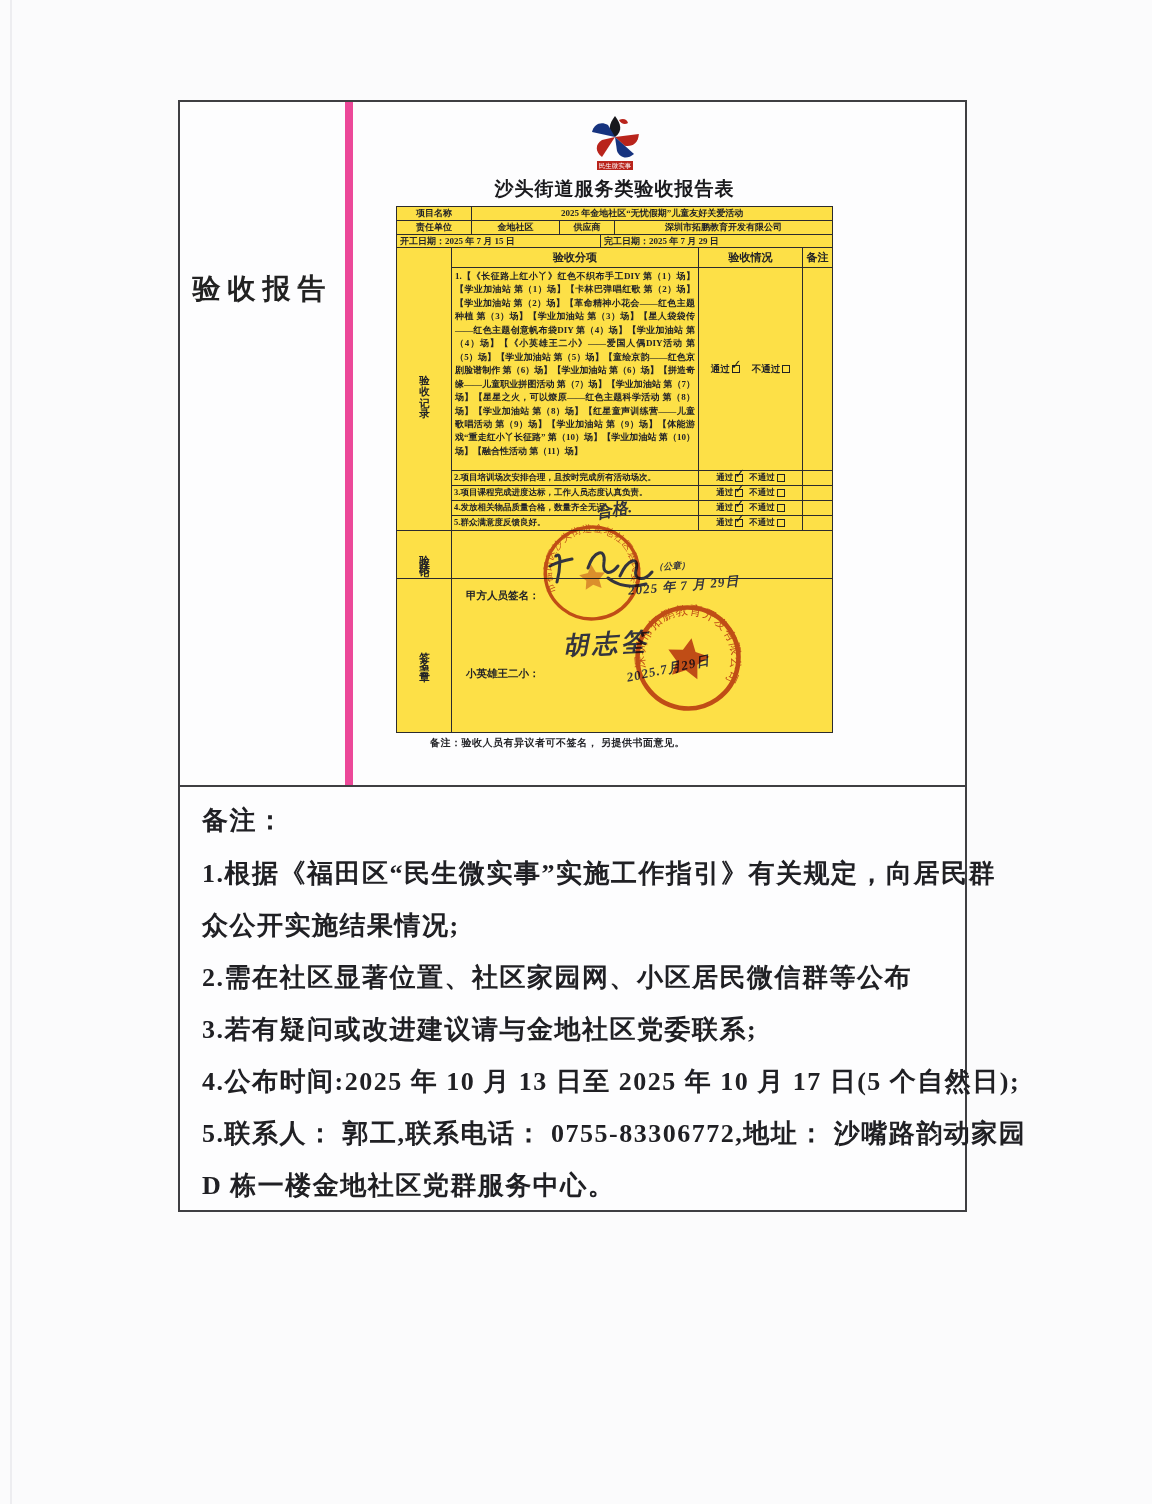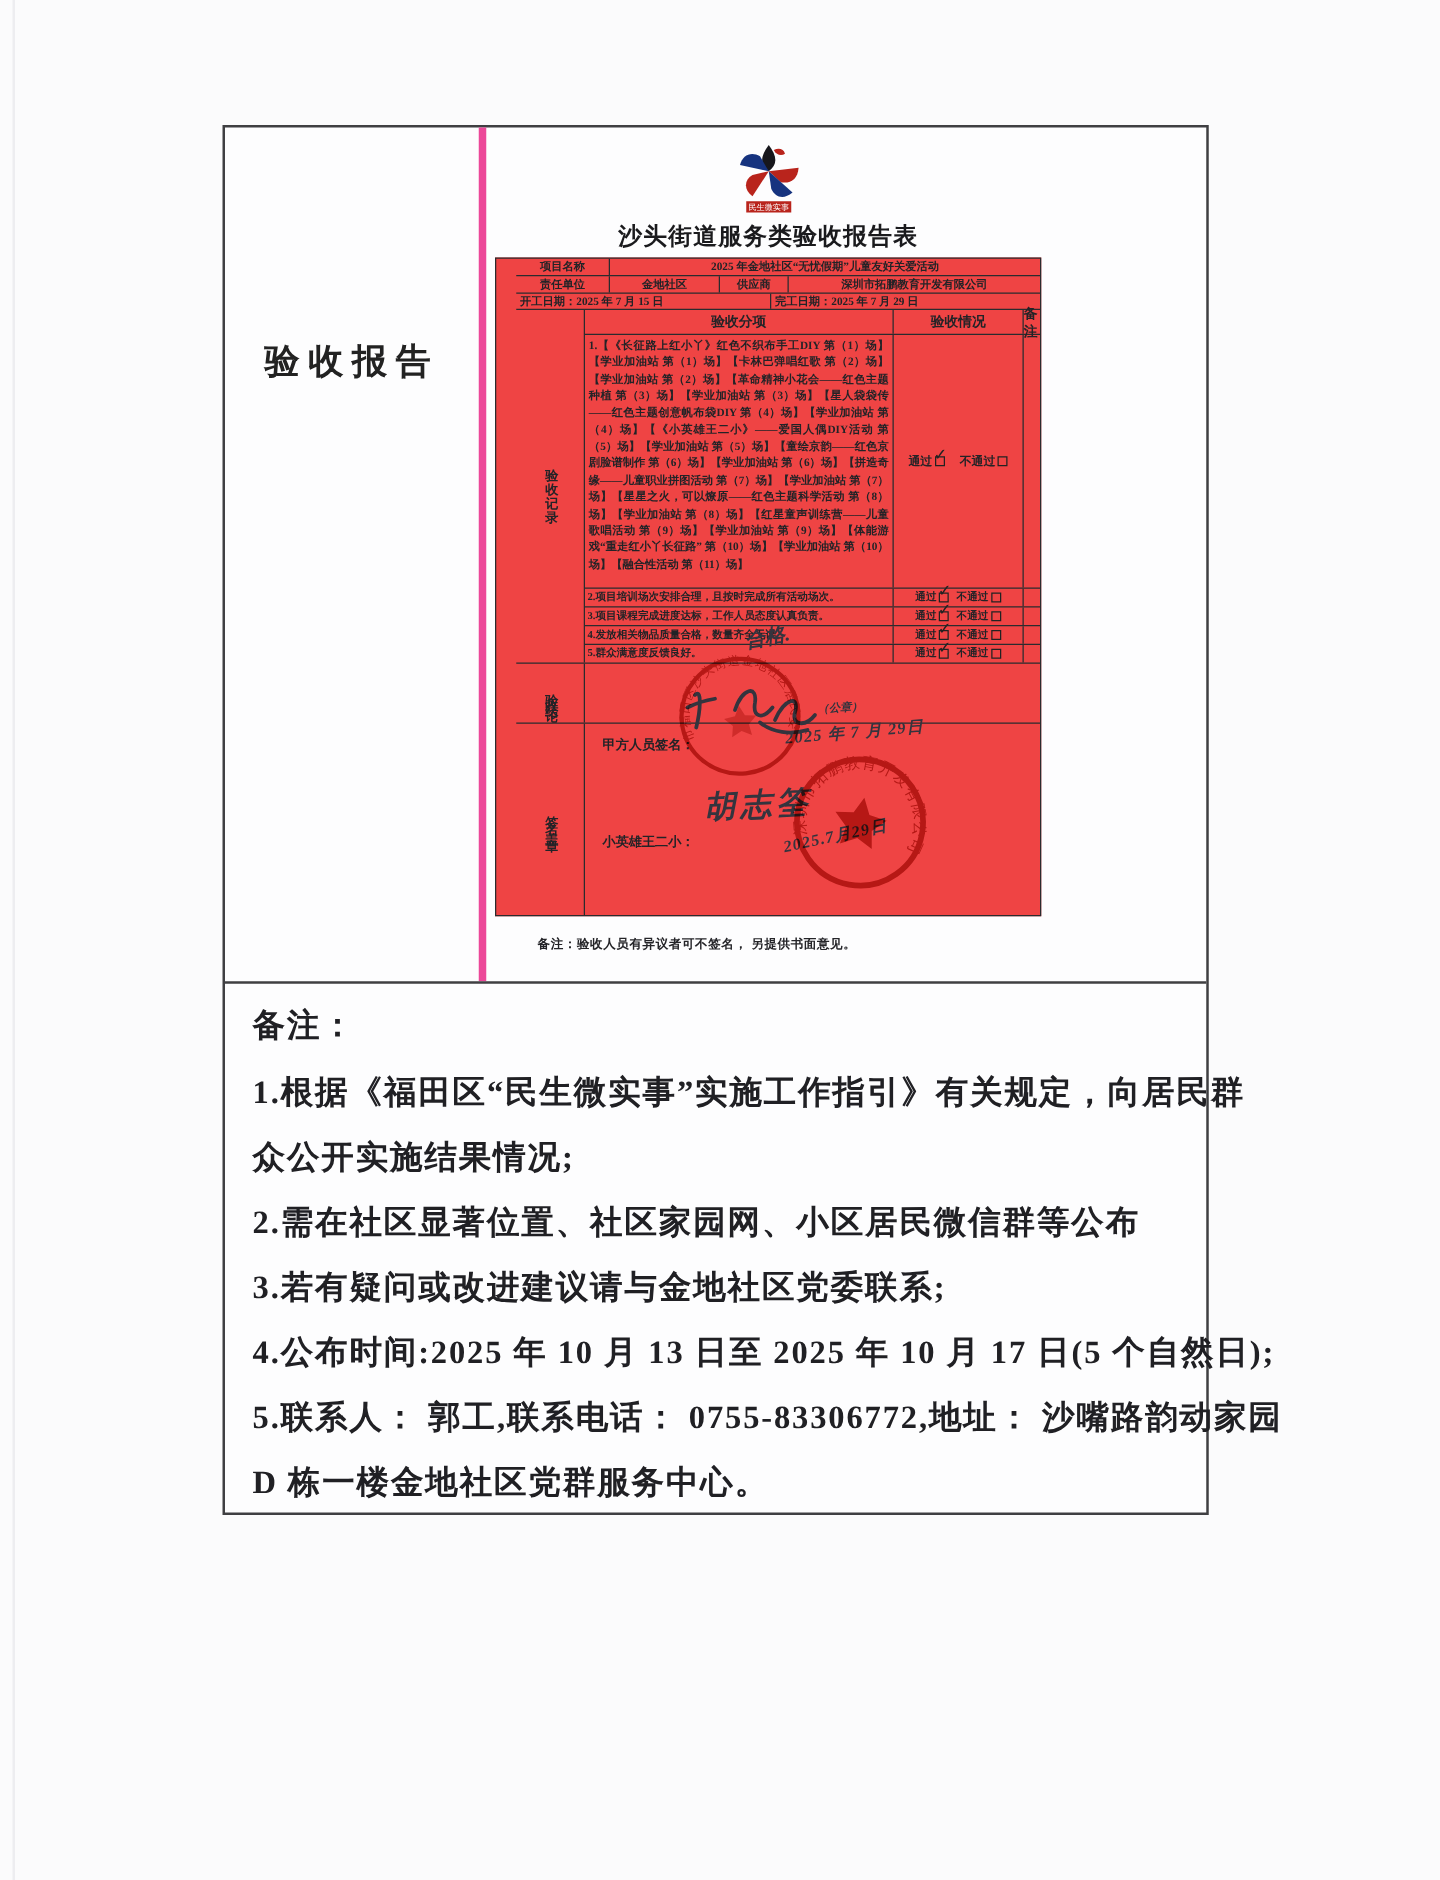--- a/index.html
+++ b/index.html
@@ -2,31 +2,31 @@
 <html><head>
 <meta charset="utf-8">
 <style>
   html,body{margin:0;padding:0;background:#f2f2f4;}
   .page{position:relative;width:1152px;height:1504px;margin:0 auto;background:#fbfbfc;
         font-family:"Liberation Serif","DejaVu Serif",serif;color:#1d1d20;overflow:hidden;}
   .edge-line{position:absolute;left:10px;top:0;bottom:0;width:2px;background:#ededf0;}
 
   
   .outer{position:absolute;left:178px;top:100px;width:789px;height:1112px;border:2px solid #3f3f42;background:#fdfdfe;box-sizing:border-box;}
-  .cell-left{position:absolute;left:0;top:0;width:209px;height:683px;border-right:6px solid #ec4899;box-sizing:border-box;}
+  .cell-left{position:absolute;left:0;top:0;width:173px;height:683px;border-right:8px solid #ec4899;box-sizing:border-box;}
   .left-label{margin-top:168px;text-align:center;font-size:28px;font-weight:700;letter-spacing:7px;color:#222;}
   .cell-right{position:absolute;left:183px;top:0;right:0;height:683px;}
   .cell-notes{position:absolute;left:0;top:683px;right:0;bottom:0;border-top:2px solid #3f3f42;box-sizing:border-box;padding:14px 22px 0 22px;}
 
   
   .form{position:absolute;left:33px;top:6px;width:437px;color:#232327;}
   .logo{display:block;margin:4px auto 0;}
   .title{text-align:center;font-size:19px;font-weight:700;letter-spacing:1px;margin-top:2px;color:#1a1a1d;}
 
-  .ftable{margin-top:4px;border:1.5px solid #2b2b2e;font-weight:700;box-sizing:border-box;background:#ef4444;padding-left:16px;}
+  .ftable{margin-top:4px;border:1.5px solid #2b2b2e;font-weight:700;box-sizing:border-box;background:#fde047;}
   .frow{display:flex;border-bottom:1px solid #2b2b2e;align-items:stretch;}
   .fc{border-right:1px solid #2b2b2e;box-sizing:border-box;display:flex;align-items:center;font-size:9px;line-height:11px;padding:0 3px;}
   .fc:last-child{border-right:none;}
   .fc.center{justify-content:center;text-align:center;}
   .h13{height:13px;} .h12{height:12px;}
 
   .records{display:flex;border-bottom:1px solid #2b2b2e;}
   .vlabel{width:55px;border-right:1px solid #2b2b2e;box-sizing:border-box;display:flex;align-items:center;justify-content:center;}
   .vtext{writing-mode:vertical-rl;letter-spacing:11px;font-size:10.5px;font-weight:700;}
   .records-main{flex:1;min-width:0;}
@@ -46,21 +46,21 @@
   .opt{display:inline-flex;align-items:center;font-size:8.5px;font-weight:700;white-space:nowrap;}
   .item1row .opt{font-size:9.5px;}
   .cb{position:relative;display:inline-block;width:8px;height:8px;border:1.2px solid #222;margin-left:2px;vertical-align:-1px;box-sizing:border-box;}
   .cb .tick{position:absolute;left:-2px;top:-9px;font-size:13px;font-weight:700;color:#222;font-family:"DejaVu Sans",sans-serif;}
 
   .conclusion{display:flex;height:47px;border-bottom:1px solid #2b2b2e;}
   .sign{display:flex;height:153px;}
   .sign-main,.concl-main{flex:1;position:relative;min-width:0;}
   .sig-label{position:absolute;left:14px;font-size:10.5px;font-weight:700;white-space:nowrap;}
 
-  .footnote{margin-top:15px;padding-left:34px;font-size:10px;font-weight:700;letter-spacing:.5px;color:#242428;}
+  .footnote{margin-top:3px;padding-left:34px;font-size:10px;font-weight:700;letter-spacing:.5px;color:#242428;}
 
   
   .hand{position:absolute;font-style:italic;font-weight:700;color:#34343e;white-space:nowrap;}
   .hw-concl{left:200px;top:392px;font-size:16px;transform:rotate(-10deg);}
   .hw-sealnote{left:258px;top:452px;font-size:9px;transform:rotate(-3deg);}
   .hw-date-a{left:232px;top:469px;font-size:13px;transform:rotate(-5deg);letter-spacing:1px;}
   .hw-name-b{left:167px;top:519px;font-size:25px;transform:rotate(-3deg);letter-spacing:4px;}
   .hw-date-b{left:230px;top:552px;font-size:13px;transform:rotate(-12deg);letter-spacing:1px;}
   .squiggle{position:absolute;left:152px;top:434px;}
   .stamp{position:absolute;color:#b53226;opacity:.82;mix-blend-mode:multiply;}

